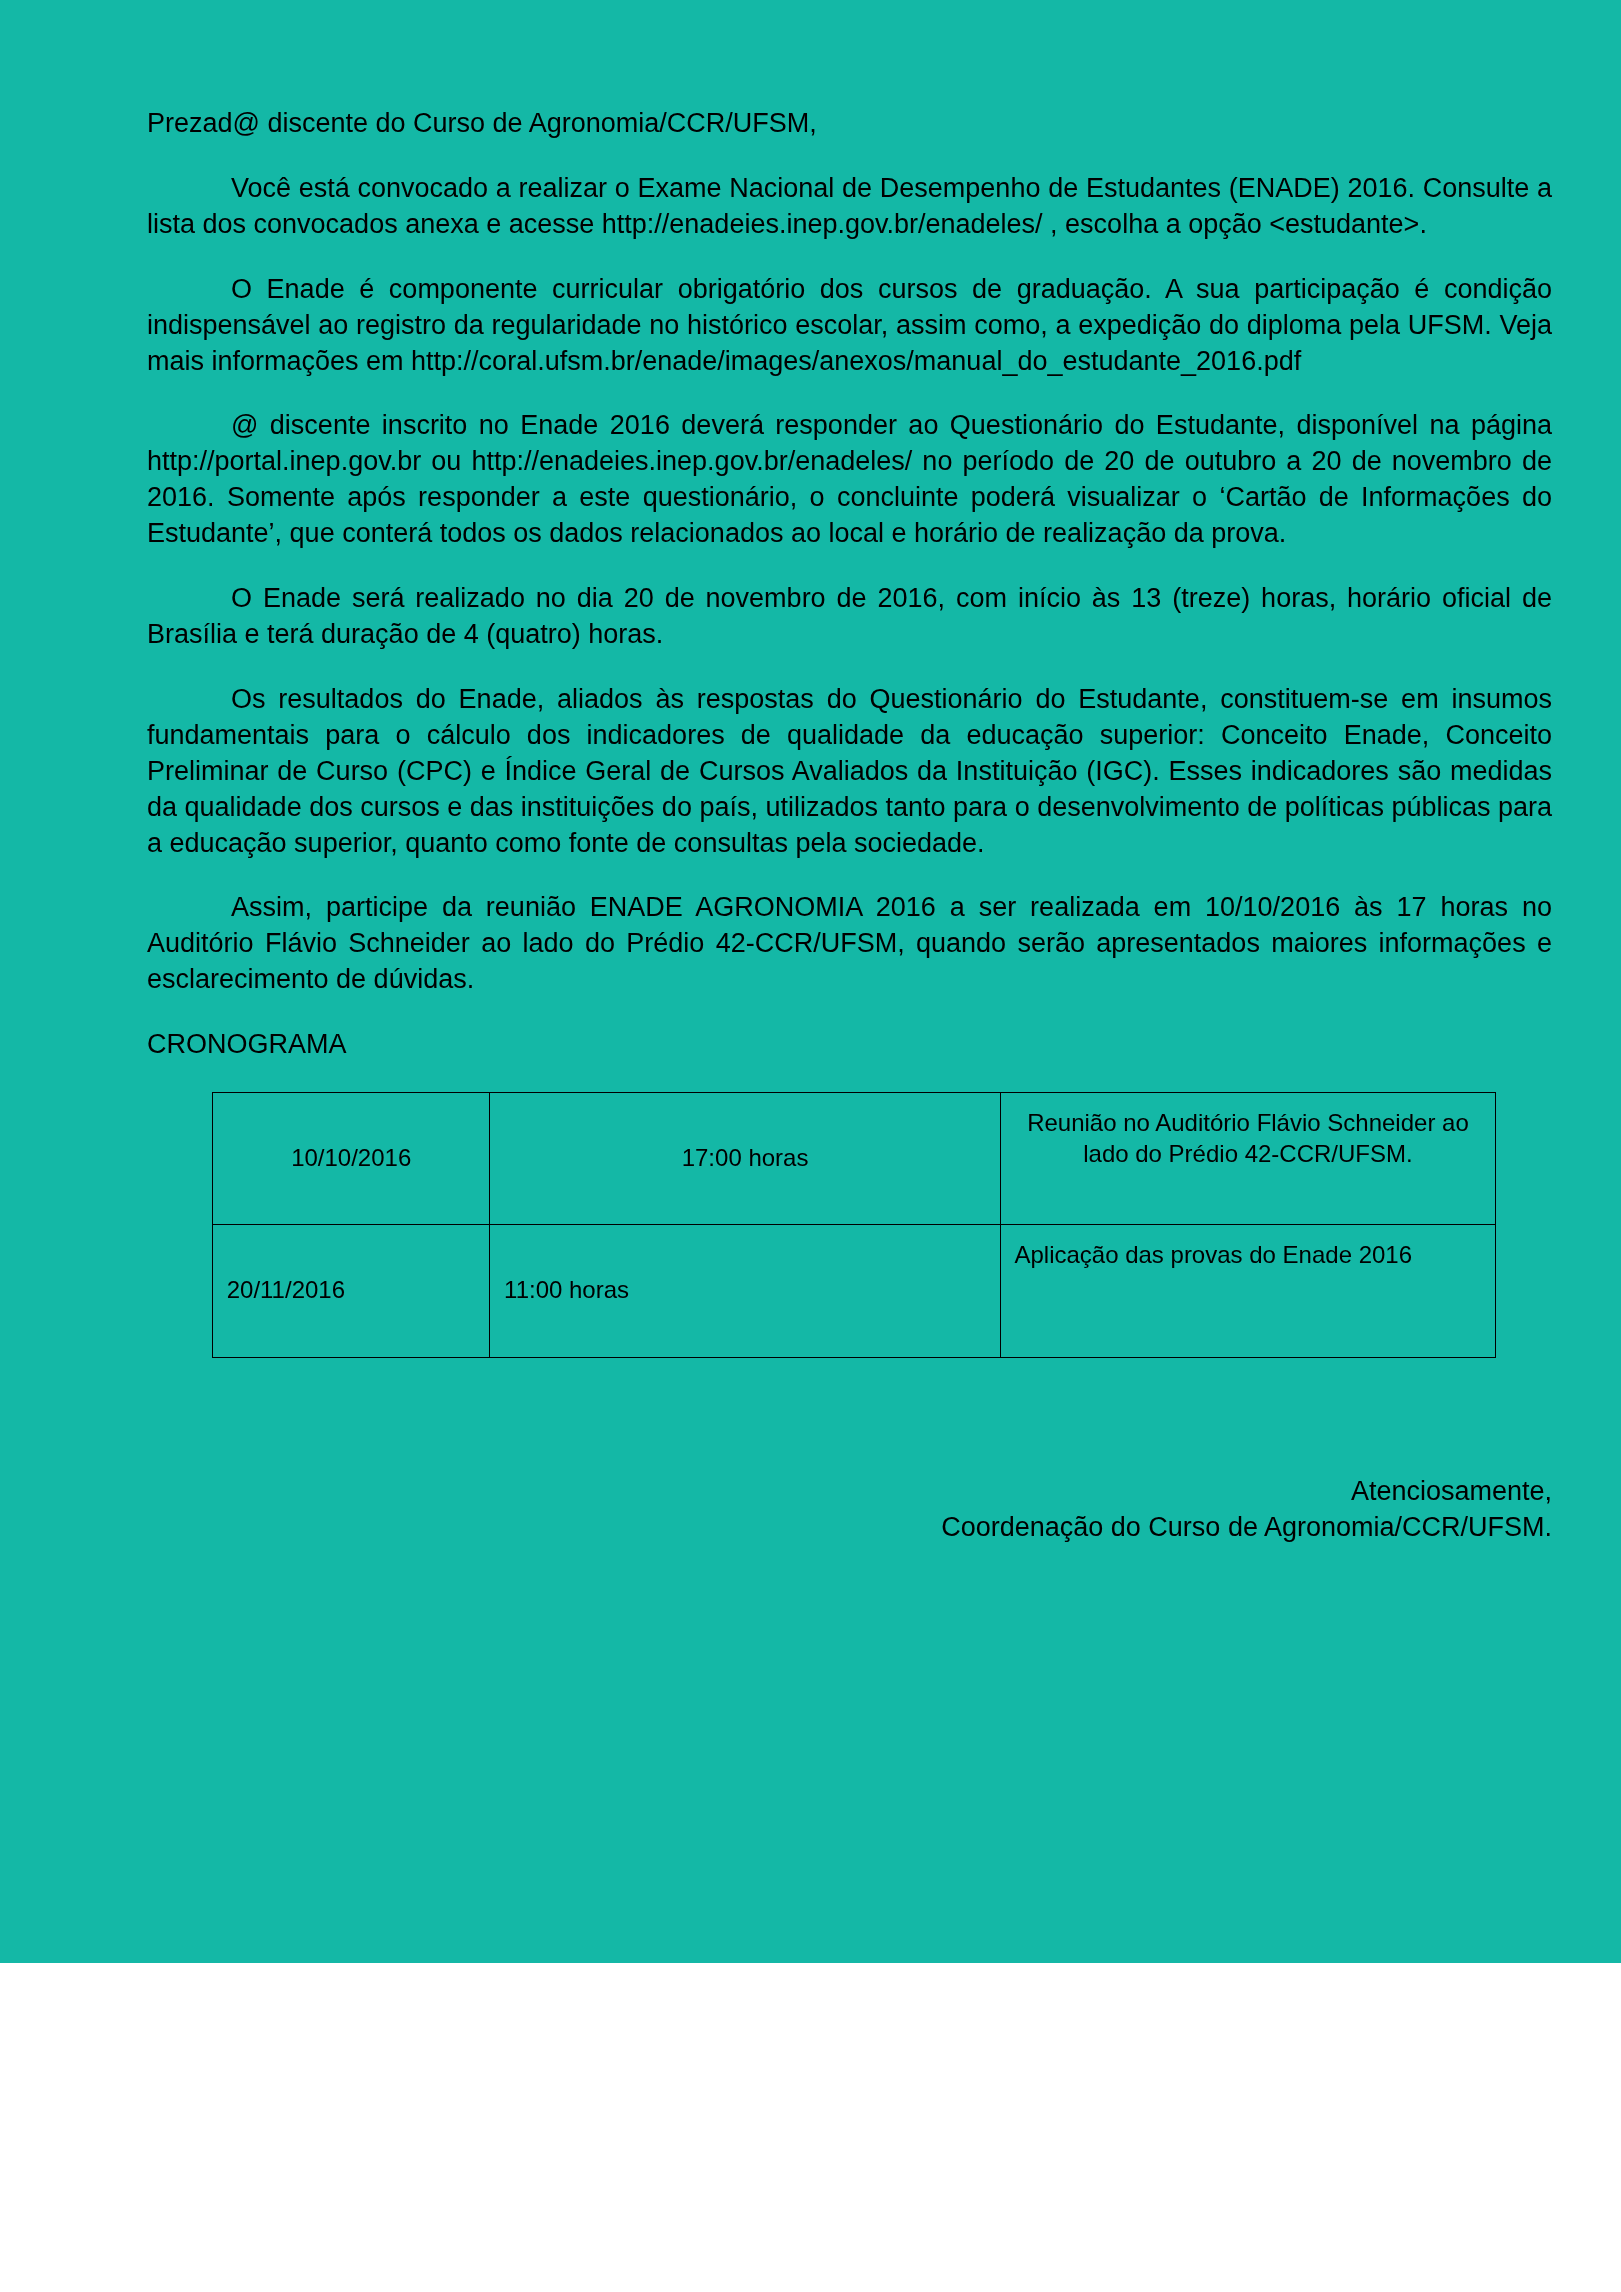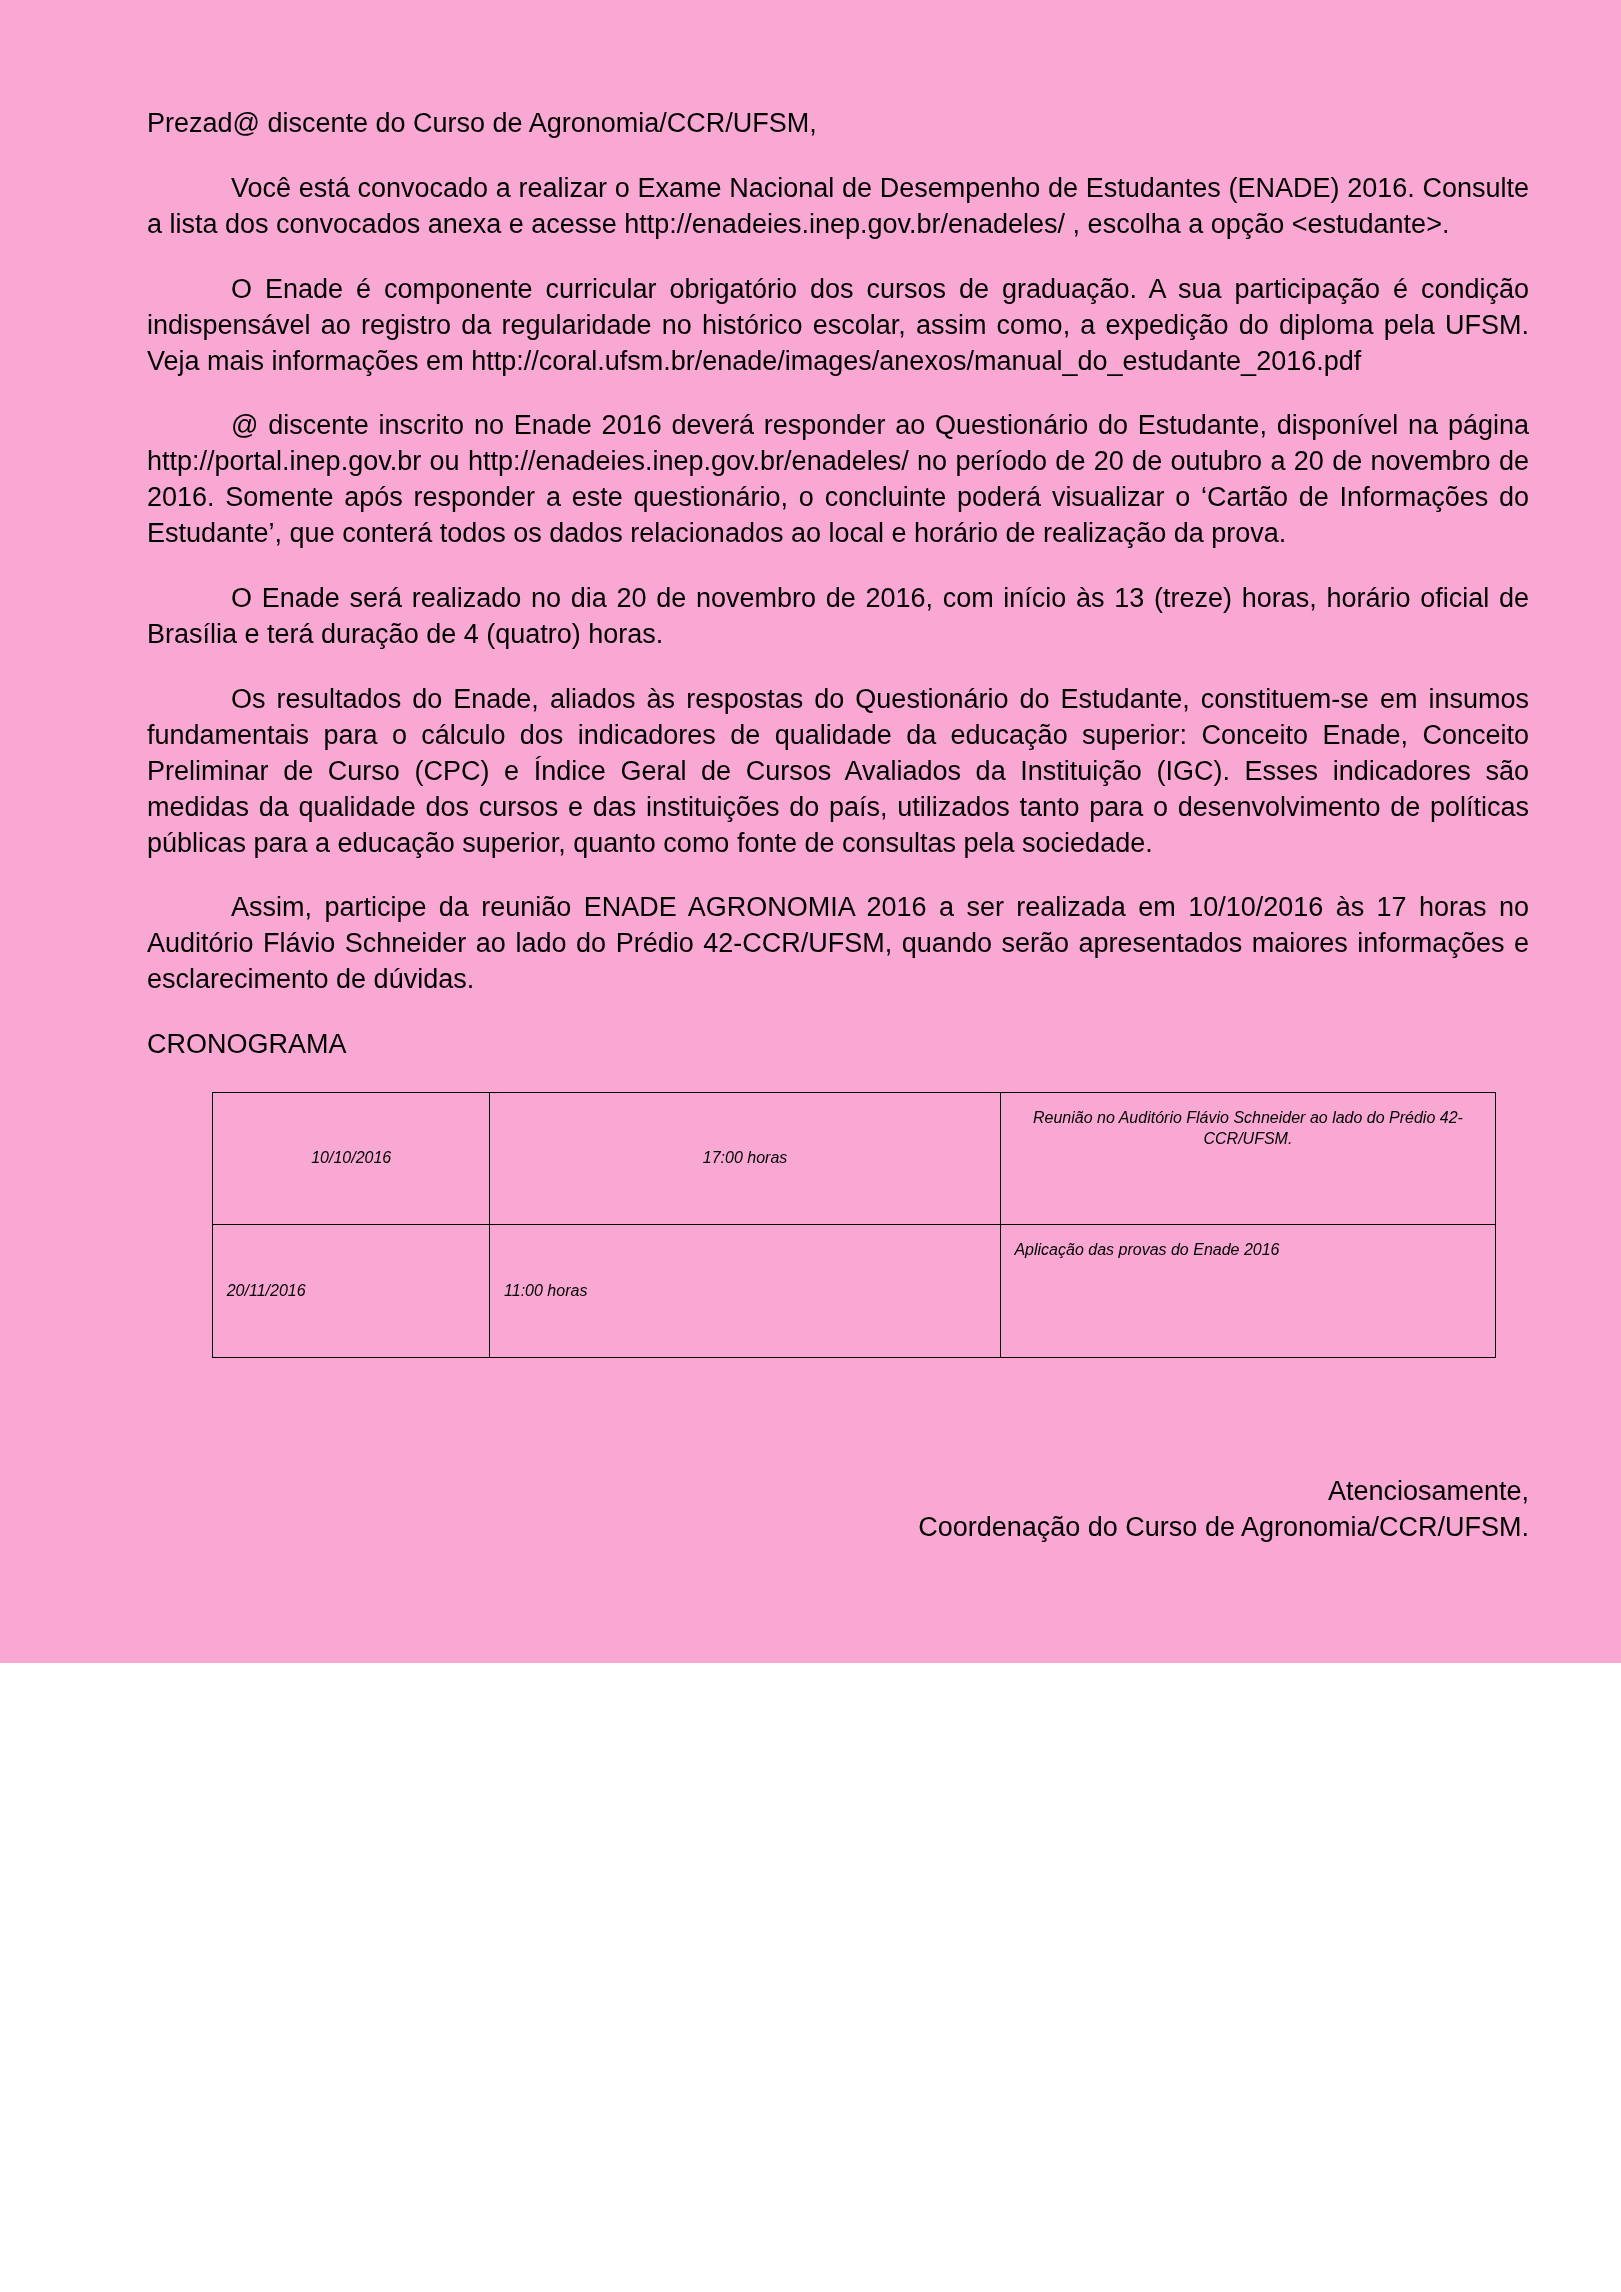--- a/index.html
+++ b/index.html
@@ -7,24 +7,24 @@
     padding: 0;
     background: #ffffff;
   }
   body {
     font-family: "Liberation Sans", sans-serif;
     color: #000000;
   }
   .page {
     position: relative;
     width: 1621px;
-    height: 1663px;
-    background: #f9a8d4;
+    height: 1963px;
+    background: #14b8a6;
     box-sizing: border-box;
-    padding: 106px 92px 98px 147px;
+    padding: 106px 69px 98px 147px;
     overflow: hidden;
   }
   .doc-body {
     font-size: 27px;
     line-height: 1.33;
   }
   p.para {
     margin: 0 0 29px 0;
     text-align: justify;
     text-justify: inter-word;
@@ -45,24 +45,23 @@
 
   table.cronograma {
     border-collapse: collapse;
     width: 1198px;
     margin: 0 0 0 65px;
     table-layout: fixed;
   }
   table.cronograma td {
     border: 1.6px solid #000000;
     padding: 11.8px 13.7px 13.7px 13.7px;
-    font-size: 16px;
+    font-size: 24px;
     line-height: 1.32;
     vertical-align: middle;
-    font-style: italic;
   }
   table.cronograma td.col-date {
     width: 249px;
     vertical-align: middle;
   }
   table.cronograma td.col-mid {
     width: 482px;
     vertical-align: middle;
   }
   table.cronograma td.col-desc {

